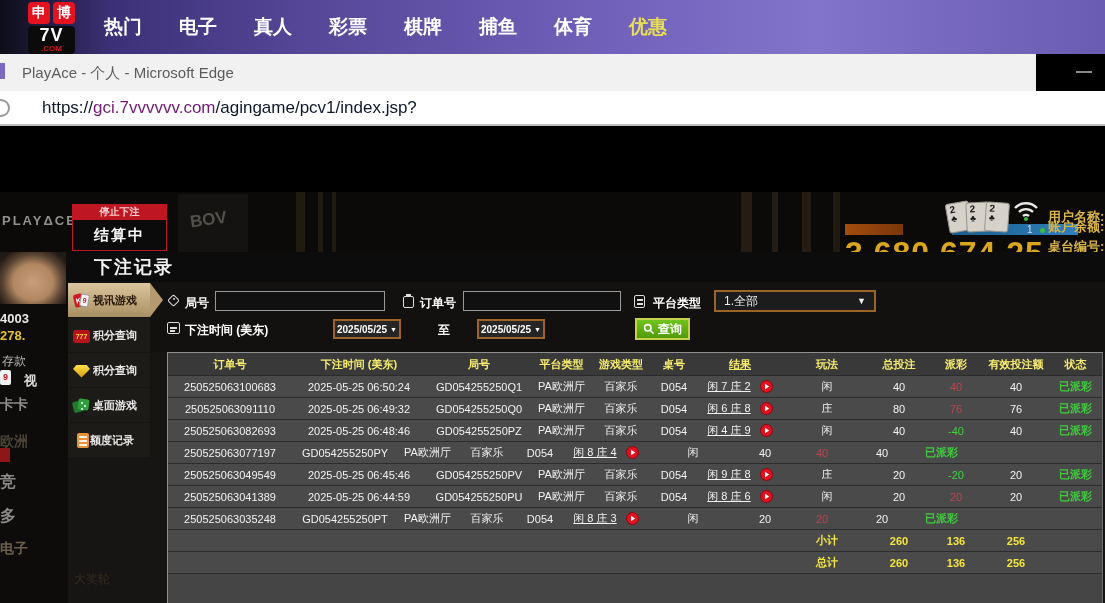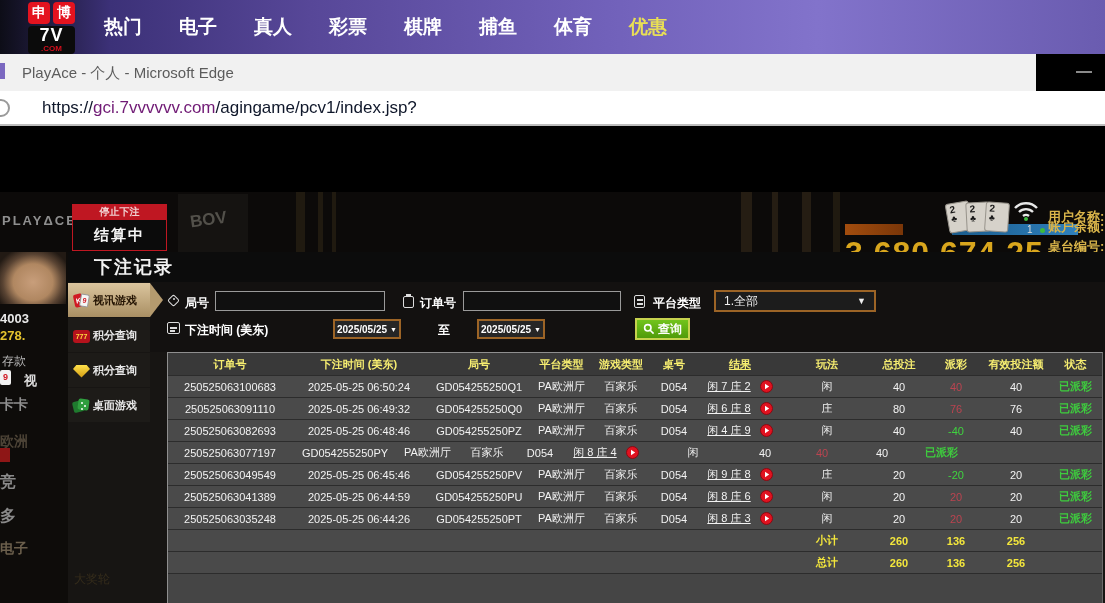--- a/index.html
+++ b/index.html
@@ -304,20 +304,28 @@
         <div class="menu-item">
           <span class="mi-icon ic-dice">
             <span class="d1"></span>
               <span class="d2"></span>
             <span class="dot o1"></span>
               <span class="dot o2"></span>
               <span class="dot o3"></span>
             </span>
           <span class="mi-label">桌面游戏</span>
         </div>
+        <div class="menu-item">
+          <span class="mi-icon ic-doc">
+              <i class="l1"></i>
+              <i class="l2"></i>
+              <i class="l3"></i>
+            </span>
+          <span class="mi-label">额度记录</span>
+        </div>
         <div class="menu-watermark abs">大奖轮</div>
       </div>
 
       
       <div class="form-zone abs"></div>
       <span class="ficon ic-tag abs"><i></i><b></b></span>
       <span class="flabel lbl-round abs">局号</span>
       <input class="input in-round abs" value="" style="">
       <span class="ficon ic-clip abs"><b></b><i></i></span>
       <span class="flabel lbl-order abs">订单号</span>
@@ -478,21 +486,20 @@
       </svg>
     </div>
     <div class="cell c7">闲</div>
     <div class="cell c8">20</div>
     <div class="cell c9 win">20</div>
     <div class="cell c10">20</div>
     <div class="cell c11 status">已派彩</div>
   </div>
             <div class="trow">
     <div class="cell c0">250525063035248</div>
-    <div class="cell c1">2025-05-25 06:44:26</div>
     <div class="cell c2">GD054255250PT</div>
     <div class="cell c3">PA欧洲厅</div>
     <div class="cell c4">百家乐</div>
     <div class="cell c5">D054</div>
     <div class="cell c6">
       <span>闲 8 庄 3</span>
       <svg class="play-icon" width="13" height="13" viewBox="0 0 13 13">
         <circle cx="6.5" cy="6.5" r="6" fill="#e01220" stroke="#8a0a12" stroke-width="1"></circle>
         <path d="M5 3.8 L9.2 6.5 L5 9.2 Z" fill="#fff"></path>
       </svg>

